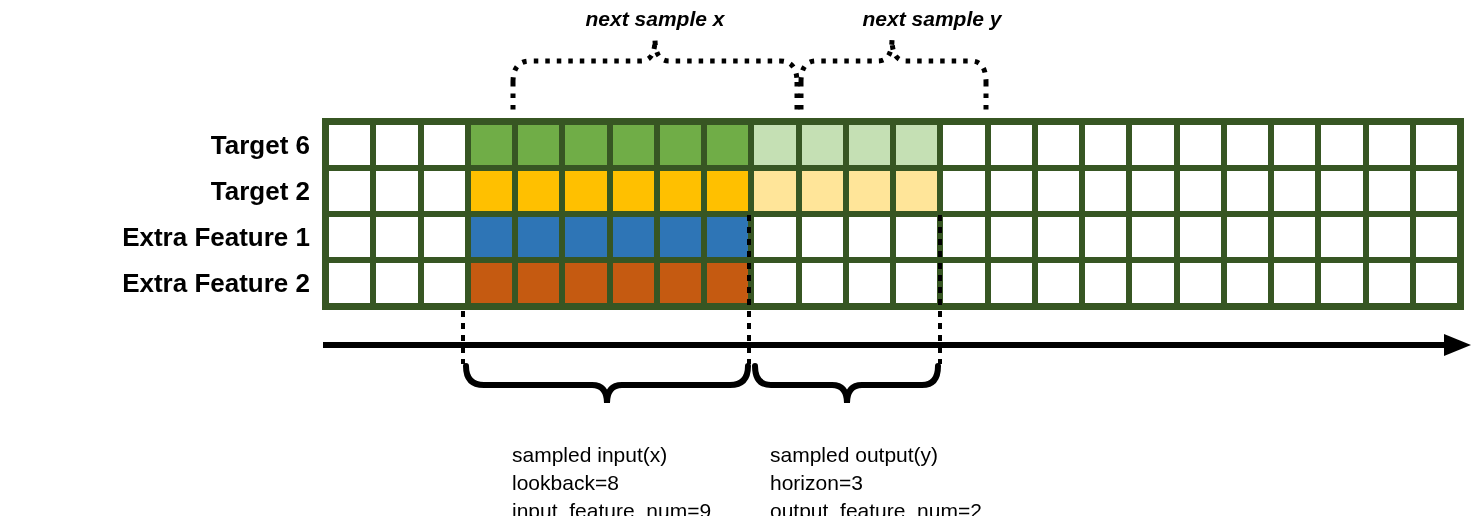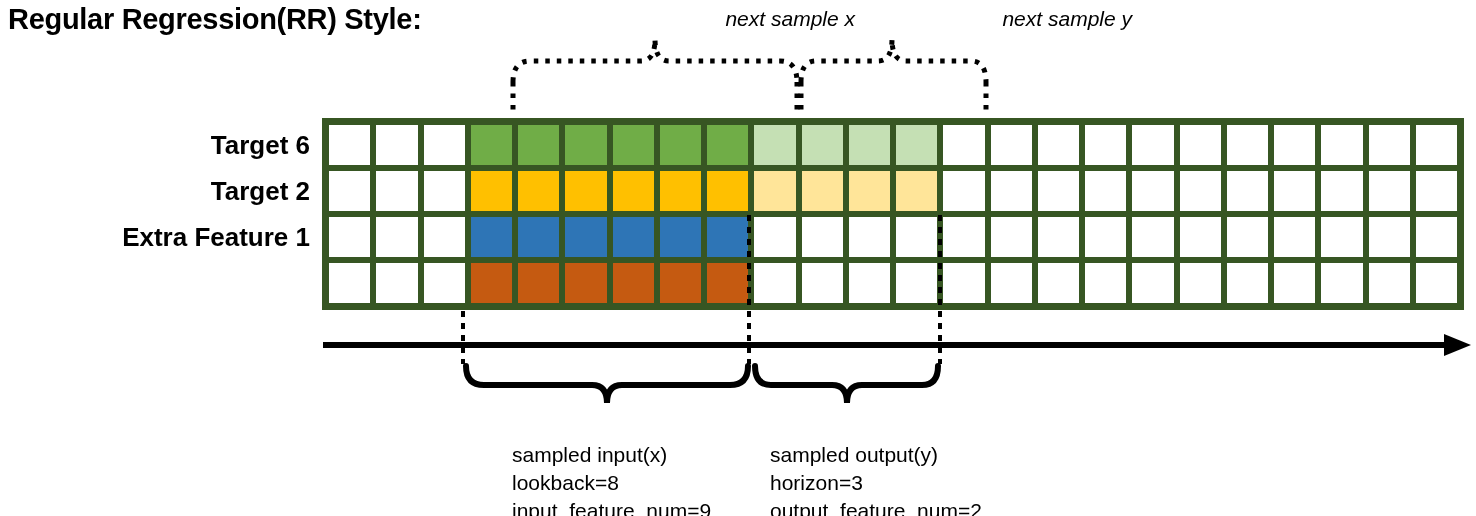--- a/index.html
+++ b/index.html
@@ -5,22 +5,22 @@
   html,body{margin:0;padding:0;background:#ffffff;}
   .canvas{
     position:relative;width:1476px;height:516px;background:#ffffff;
     font-family:"Liberation Sans",sans-serif;color:#000;overflow:hidden;
   }
   .title{
     position:absolute;left:8px;top:3px;font-size:29px;font-weight:bold;
     letter-spacing:-0.3px;white-space:nowrap;
   }
   .sample-label{
-    position:absolute;top:7px;width:400px;text-align:right;
-    font-size:21px;font-style:italic;font-weight:normal;white-space:nowrap;
+    position:absolute;top:7px;width:400px;text-align:center;
+    font-size:21px;font-style:italic;font-weight:bold;white-space:nowrap;
   }
   .sample-label.x{left:455px;}
   .sample-label.y{left:692px;padding-left:40px;}
   .grid{
     position:absolute;left:322px;top:118px;width:1142px;height:192px;
     box-sizing:border-box;border:7px solid #375623;background:#375623;
     display:grid;grid-auto-rows:1fr;gap:6px;
   }
   .cell{width:100%;height:100%;}
   .row-label{
@@ -40,28 +40,28 @@
     white-space:nowrap;color:#000;margin-top:18px;
   }
   .ann.input{left:512px;}
   .ann.output{left:770px;}
 </style>
 </head>
 <body>
 
 <div class="canvas">
 
-  <div class="title">Regular Regression(RR) Style:</div>
 
   <div class="sample-label x">next sample x</div>
   <div class="sample-label y">next sample y</div>
 
   <div class="row-label rl0">Target 6</div>
   <div class="row-label rl1">Target 2</div>
   <div class="row-label rl2">Extra Feature 1</div>
+  <div class="row-label rl3">Extra Feature 2</div>
 
   <div class="grid" id="grid" style="background: rgb(55, 86, 35); border-color: rgb(55, 86, 35); grid-template-columns: repeat(24, 1fr);">
       <div class="cell" style="background: rgb(255, 255, 255);"></div>
       <div class="cell" style="background: rgb(255, 255, 255);"></div>
       <div class="cell" style="background: rgb(255, 255, 255);"></div>
       <div class="cell" style="background: rgb(112, 173, 71);"></div>
       <div class="cell" style="background: rgb(112, 173, 71);"></div>
       <div class="cell" style="background: rgb(112, 173, 71);"></div>
       <div class="cell" style="background: rgb(112, 173, 71);"></div>
       <div class="cell" style="background: rgb(112, 173, 71);"></div>

